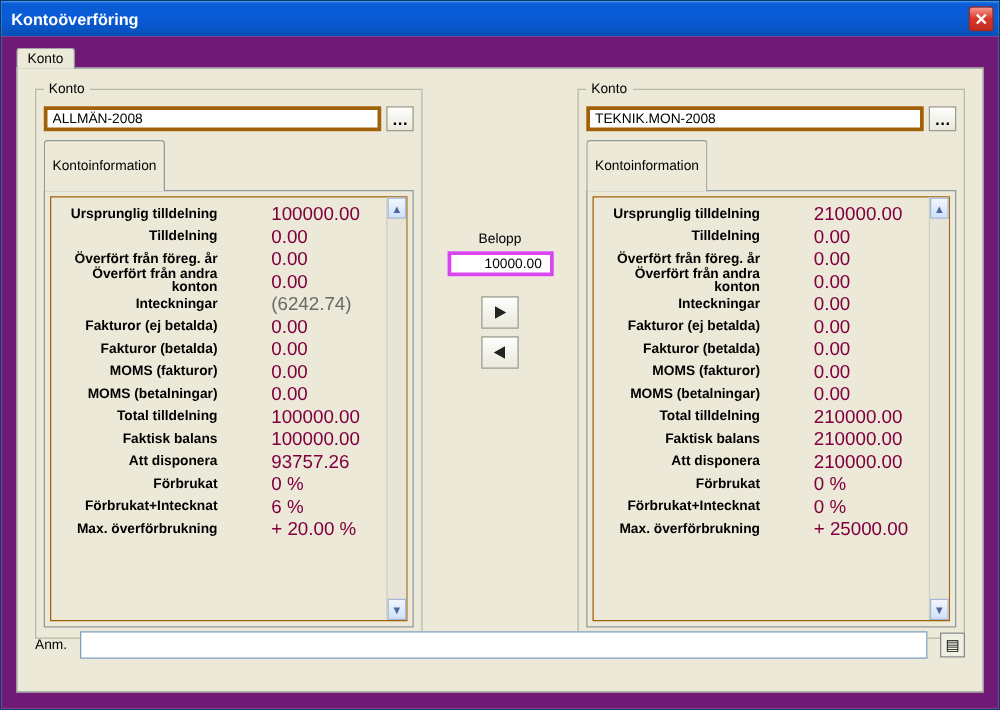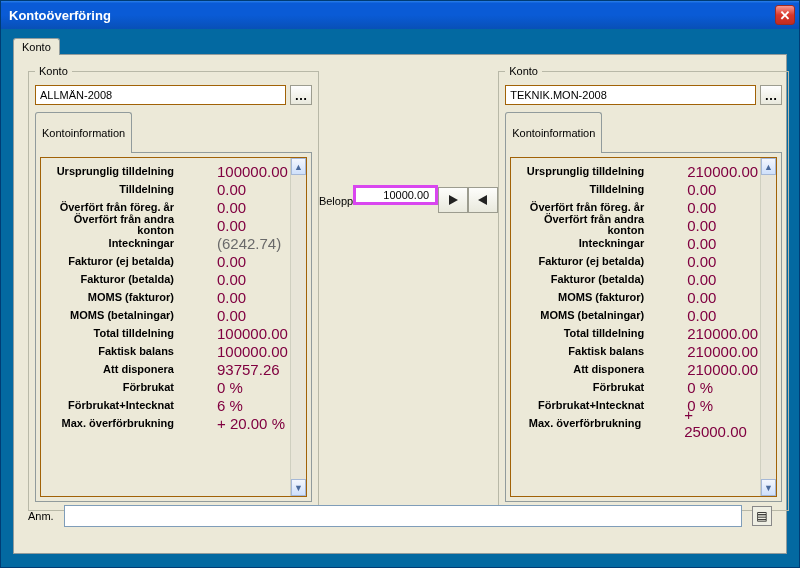--- a/index.html
+++ b/index.html
@@ -31,21 +31,21 @@
     border: 1px solid #9e2b22;
     border-radius: 3px;
     color: #fff;
     font-weight: bold;
     font-size: 13px;
     display: flex; align-items: center; justify-content: center;
     cursor: pointer;
   }
   .client {
     flex: 1;
-    background: #0369a1;
+    background: #701a75;
     padding: 8px 12px 6px 12px;
     position: relative;
   }
   .outer-tab {
     display: inline-block;
     background: #ece9d8;
     border: 1px solid #919b9c;
     border-bottom: 0;
     border-radius: 3px 3px 0 0;
     padding: 2px 8px;
@@ -56,37 +56,37 @@
     border: 1px solid #919b9c;
     background: #ece9d8;
     padding: 10px 14px 14px 14px;
     height: 500px;
     position: relative;
   }
   .columns { display: flex; gap: 0; align-items:flex-start; }
   .side { width: 310px; }
   .middle {
     flex: 1;
-    display: flex; flex-direction: row; align-items: center;
+    display: flex; flex-direction: column; align-items: center;
     padding-top: 120px;
   }
   fieldset.grp {
     border: 1px solid #b8b8a7;
     padding: 8px 6px 8px 6px;
     position: relative;
   }
   fieldset.grp > legend {
     font-size: 11px;
     padding: 0 4px;
     color: #000;
   }
   .acct-row { display:flex; gap: 4px; margin-bottom: 6px; }
   .acct-input {
     flex: 1;
-    border: 1px solid #a16207;
+    border: 3px solid #a16207;
     height: 20px;
     background: #fff;
     padding: 2px 4px;
     font: inherit;
   }
   .dots-btn {
     width: 22px; height: 20px;
     border: 1px solid #9c9c8f;
     background: linear-gradient(#fefefe,#e9e9dd);
     cursor:pointer;

